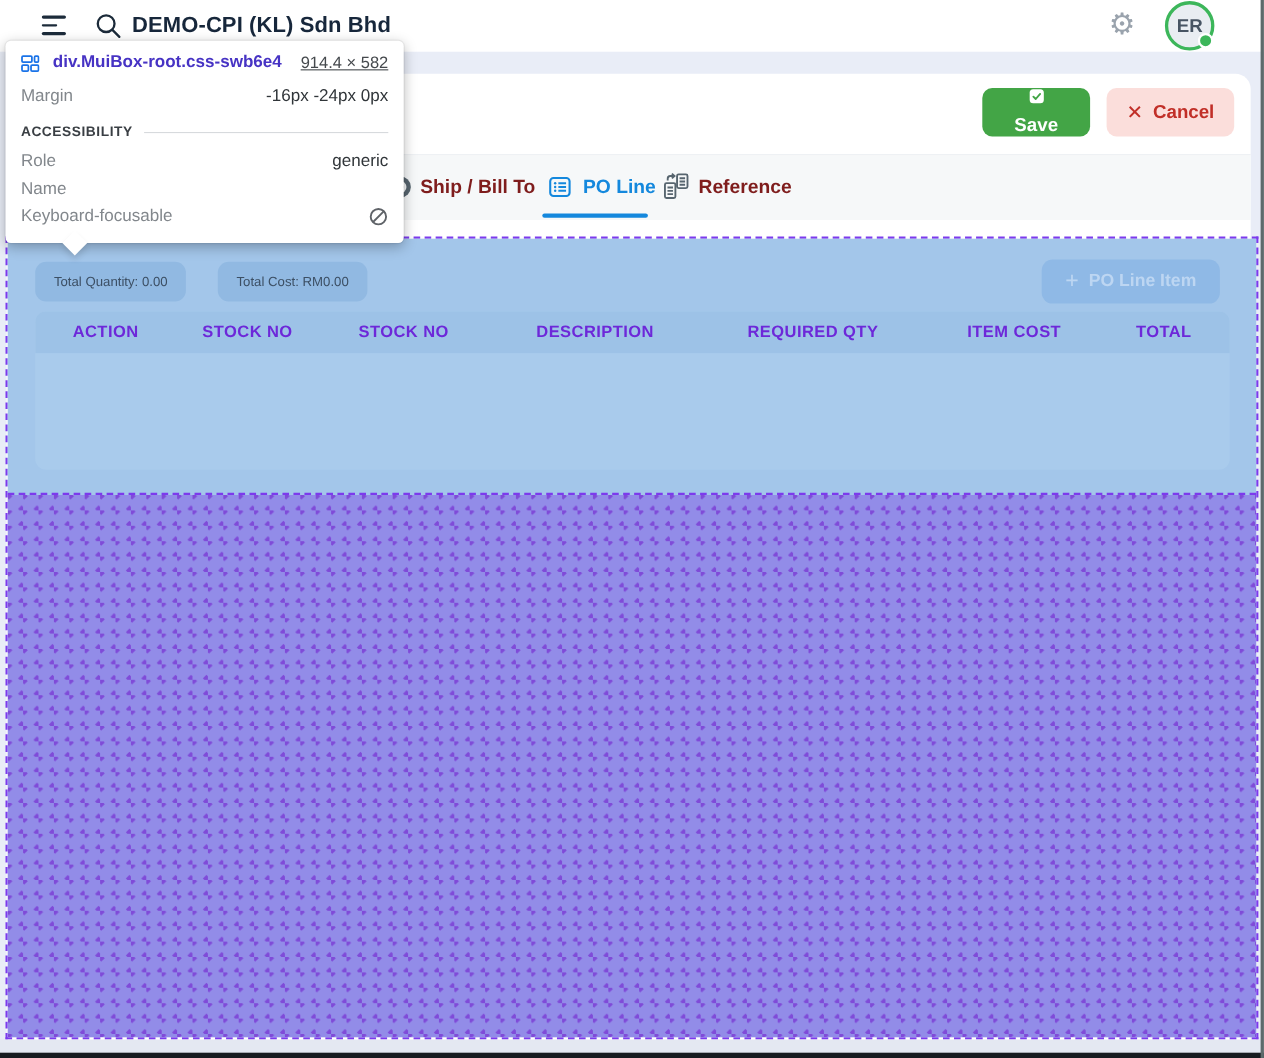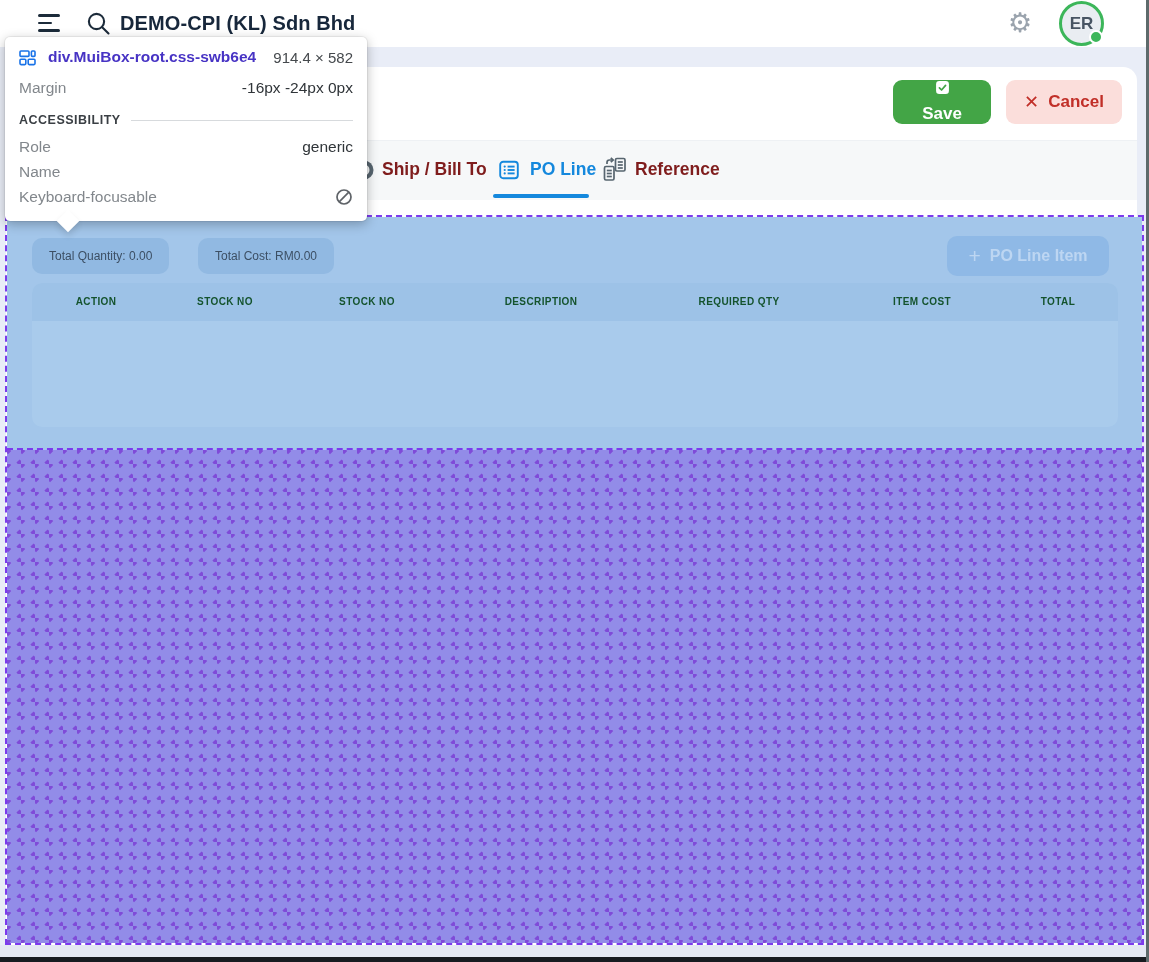--- a/index.html
+++ b/index.html
@@ -50,35 +50,35 @@
   .chip { position:absolute; top:21px; height:36px; line-height:36px; padding:0 17px; border-radius:10px;
     background:var(--overlay_chip_blue,#91b9e2); font-size:12px; font-weight:400; color:#3c4f64; }
   .add-btn { position:absolute; left:940px; top:19px; width:162px; height:40px; border:none; border-radius:10px;
     background:#8fb9e6; color:#bdd6f2; font-size:16px; font-weight:700; display:flex; align-items:center;
     justify-content:center; gap:9px; cursor:pointer; font-family:inherit; }
   .add-btn .plus { font-size:21px; font-weight:400; }
 
   .po-table { position:absolute; left:25px; top:66px; width:1086px; height:144px; border-radius:10px;
     overflow:hidden; background:#a9cbec; }
   .po-thead { position:relative; width:100%; height:38px; background:#9dc2e7; }
-  .po-th { position:absolute; top:0; line-height:38px; transform:translateX(-50%); font-size:10px;
-    font-weight:700; letter-spacing:.4px; color:#14532d; white-space:nowrap; }
+  .po-th { position:absolute; top:0; line-height:38px; transform:translateX(-50%); font-size:15px;
+    font-weight:700; letter-spacing:.4px; color:#6d28d9; white-space:nowrap; }
 
   
   .strip-lav { position:absolute; left:0; top:945px; width:1149px; height:13px; background:#e4e8f2; z-index:6; }
   .strip-dark { position:absolute; left:0; top:957px; width:1149px; height:5px; background:#171b20; z-index:6; }
   .edge-right { position:absolute; left:1146px; top:0; width:3px; height:962px; background:#5d6a6b; z-index:7; }
 
   
   .tip { position:absolute; left:5px; top:37px; width:362px; background:#fff; border-radius:5px; z-index:10;
     box-shadow:0 3px 12px rgba(0,0,0,.28), 0 0 0 1px rgba(0,0,0,.05); padding:11px 14px 12px 14px;
     font-size:15.5px; color:#303539; }
   .tip-row1 { display:flex; align-items:flex-end; gap:12px; margin-bottom:9px; }
   .tip-el { font-weight:700; color:var(--element_name_purple,#4733c4); flex:1; white-space:nowrap; }
-  .tip-dims { color:#45494d; font-size:15px; white-space:nowrap; }
+  .tip-dims { color:#45494d; font-size:15px; white-space:nowrap;text-decoration:underline; }
   .tip-kv { display:flex; justify-content:space-between; align-items:center; height:25px; }
   .tip-kv .k { color:#82878c; }
   .tip-kv .v { color:#303539; }
   .tip-a11y { display:flex; align-items:center; gap:10px; margin:13px 0 7px 0; }
   .tip-a11y .t { font-size:12.5px; font-weight:700; letter-spacing:.5px; color:#3a3f44; }
   .tip-a11y .line { flex:1; height:1px; background:#d7dadd; }
   .tip-arrow { position:absolute; left:55px; bottom:-8px; width:16px; height:16px; background:#fff;
     transform:rotate(45deg); box-shadow:3px 3px 6px rgba(0,0,0,.12); }
 
   svg { display:block; }

